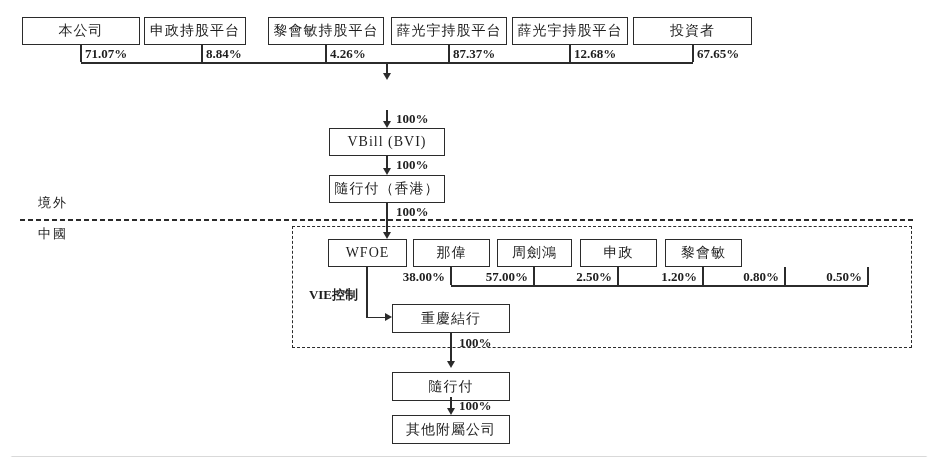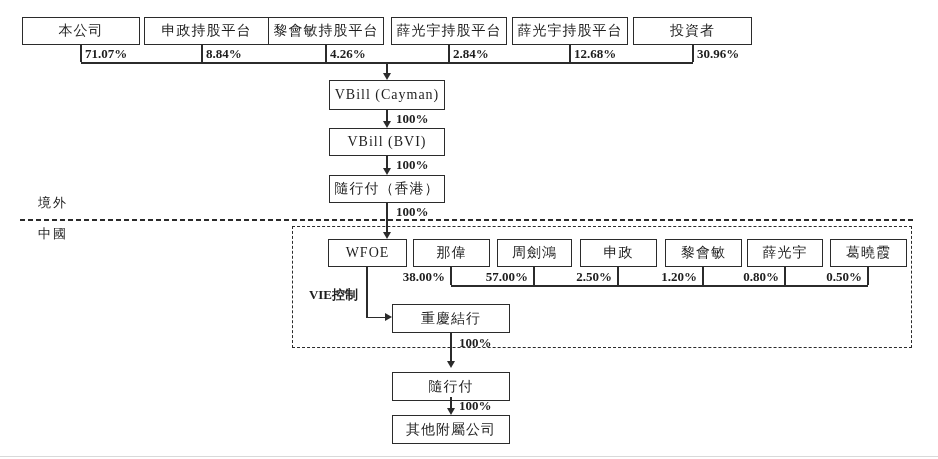--- a/index.html
+++ b/index.html
@@ -1,18 +1,18 @@
 <!DOCTYPE html>
 <html><head>
 <meta charset="utf-8">
 <style>
   html,body{margin:0;padding:0;background:#fff;}
   #canvas{
     position:relative;width:938px;height:459px;background:#ffffff;
-    font-family:"Liberation Serif","DejaVu Serif",serif;color:#1e1e1e;overflow:hidden;
+    font-family:"Liberation Serif","DejaVu Serif",serif;color:#1e1e1e;overflow:hidden;border-radius:21px;
   }
   .node{
     position:absolute;box-sizing:border-box;background:#ffffff;
     border:1.5px solid #2b2b2b;display:flex;align-items:center;justify-content:center;
     font-size:14px;letter-spacing:1px;white-space:nowrap;
   }
   .pct{
     position:absolute;font-size:13px;white-space:nowrap;line-height:13px;font-weight:bold;
   }
   .pct.r{text-align:right;width:60px;}
@@ -37,45 +37,44 @@
     position:absolute;box-sizing:border-box;border:1.5px dashed #2b2b2b;background:transparent;
   }
   .bottom-rule{position:absolute;left:0;top:456px;width:938px;height:1px;background:#d9d9d9;}
 </style>
 </head>
 <body>
 
 <div id="canvas">
 
   <div class="node" style="left:22px;top:17px;width:118px;height:28px">本公司</div>
-  <div class="node" style="left:144px;top:17px;width:125px;height:28px">申政持股平台</div>
+  <div class="node" style="left:144px;top:17px;width:102px;height:28px">申政持股平台</div>
   <div class="node" style="left:268px;top:17px;width:116px;height:28px">黎會敏持股平台</div>
   <div class="node" style="left:391px;top:17px;width:116px;height:28px">薛光宇持股平台</div>
   <div class="node" style="left:512px;top:17px;width:116px;height:28px">薛光宇持股平台</div>
   <div class="node" style="left:633px;top:17px;width:119px;height:28px">投資者</div>
 
   <div class="vline" style="left:80.25px;top:45px;height:17px"></div>
   <div class="vline" style="left:201.25px;top:45px;height:17px"></div>
   <div class="vline" style="left:325.25px;top:45px;height:17px"></div>
   <div class="vline" style="left:448.25px;top:45px;height:17px"></div>
   <div class="vline" style="left:569.25px;top:45px;height:17px"></div>
   <div class="vline" style="left:692.25px;top:45px;height:17px"></div>
   <div class="hline" style="left:81px;top:62px;width:612px"></div>
 
   <div class="pct" style="left:85px;top:47px">71.07%</div>
   <div class="pct" style="left:206px;top:47px">8.84%</div>
   <div class="pct" style="left:330px;top:47px">4.26%</div>
-  <div class="pct" style="left:453px;top:47px">2.84%</div>
+  <div class="pct" style="left:453px;top:47px">87.37%</div>
   <div class="pct" style="left:574px;top:47px">12.68%</div>
-  <div class="pct" style="left:697px;top:47px">30.96%</div>
+  <div class="pct" style="left:697px;top:47px">67.65%</div>
 
   <div class="vline" style="left:386.25px;top:62px;height:12px"></div>
   <div class="arr-down" style="left:382.5px;top:73px"></div>
 
-  <div class="node" style="left:329px;top:80px;width:116px;height:30px">VBill (Cayman)</div>
   <div class="vline" style="left:386.25px;top:110px;height:12px"></div>
   <div class="arr-down" style="left:382.5px;top:121px"></div>
   <div class="pct" style="left:396px;top:112px">100%</div>
 
   <div class="node" style="left:329px;top:128px;width:116px;height:28px">VBill (BVI)</div>
   <div class="vline" style="left:386.25px;top:156px;height:13px"></div>
   <div class="arr-down" style="left:382.5px;top:168px"></div>
   <div class="pct" style="left:396px;top:158px">100%</div>
 
   <div class="node" style="left:329px;top:175px;width:116px;height:28px">隨行付（香港）</div>
@@ -87,22 +86,20 @@
   <div class="dashline" style="left:20px;top:219px;width:895px"></div>
   <div class="region-label" style="left:38px;top:227px">中國</div>
 
   <div class="vie-frame" style="left:292px;top:226px;width:620px;height:122px"></div>
 
   <div class="node" style="left:328px;top:239px;width:79px;height:28px">WFOE</div>
   <div class="node" style="left:413px;top:239px;width:77px;height:28px">那偉</div>
   <div class="node" style="left:497px;top:239px;width:75px;height:28px">周劍鴻</div>
   <div class="node" style="left:580px;top:239px;width:77px;height:28px">申政</div>
   <div class="node" style="left:665px;top:239px;width:77px;height:28px">黎會敏</div>
-  <div class="node" style="left:747px;top:239px;width:76px;height:28px">薛光宇</div>
-  <div class="node" style="left:830px;top:239px;width:77px;height:28px">葛曉霞</div>
 
   <div class="vline" style="left:450.25px;top:267px;height:18px"></div>
   <div class="vline" style="left:533.25px;top:267px;height:18px"></div>
   <div class="vline" style="left:617.25px;top:267px;height:18px"></div>
   <div class="vline" style="left:702.25px;top:267px;height:18px"></div>
   <div class="vline" style="left:784.25px;top:267px;height:18px"></div>
   <div class="vline" style="left:867.25px;top:267px;height:18px"></div>
   <div class="hline" style="left:451px;top:285px;width:417px"></div>
 
   <div class="pct r" style="left:385px;top:270px">38.00%</div>

